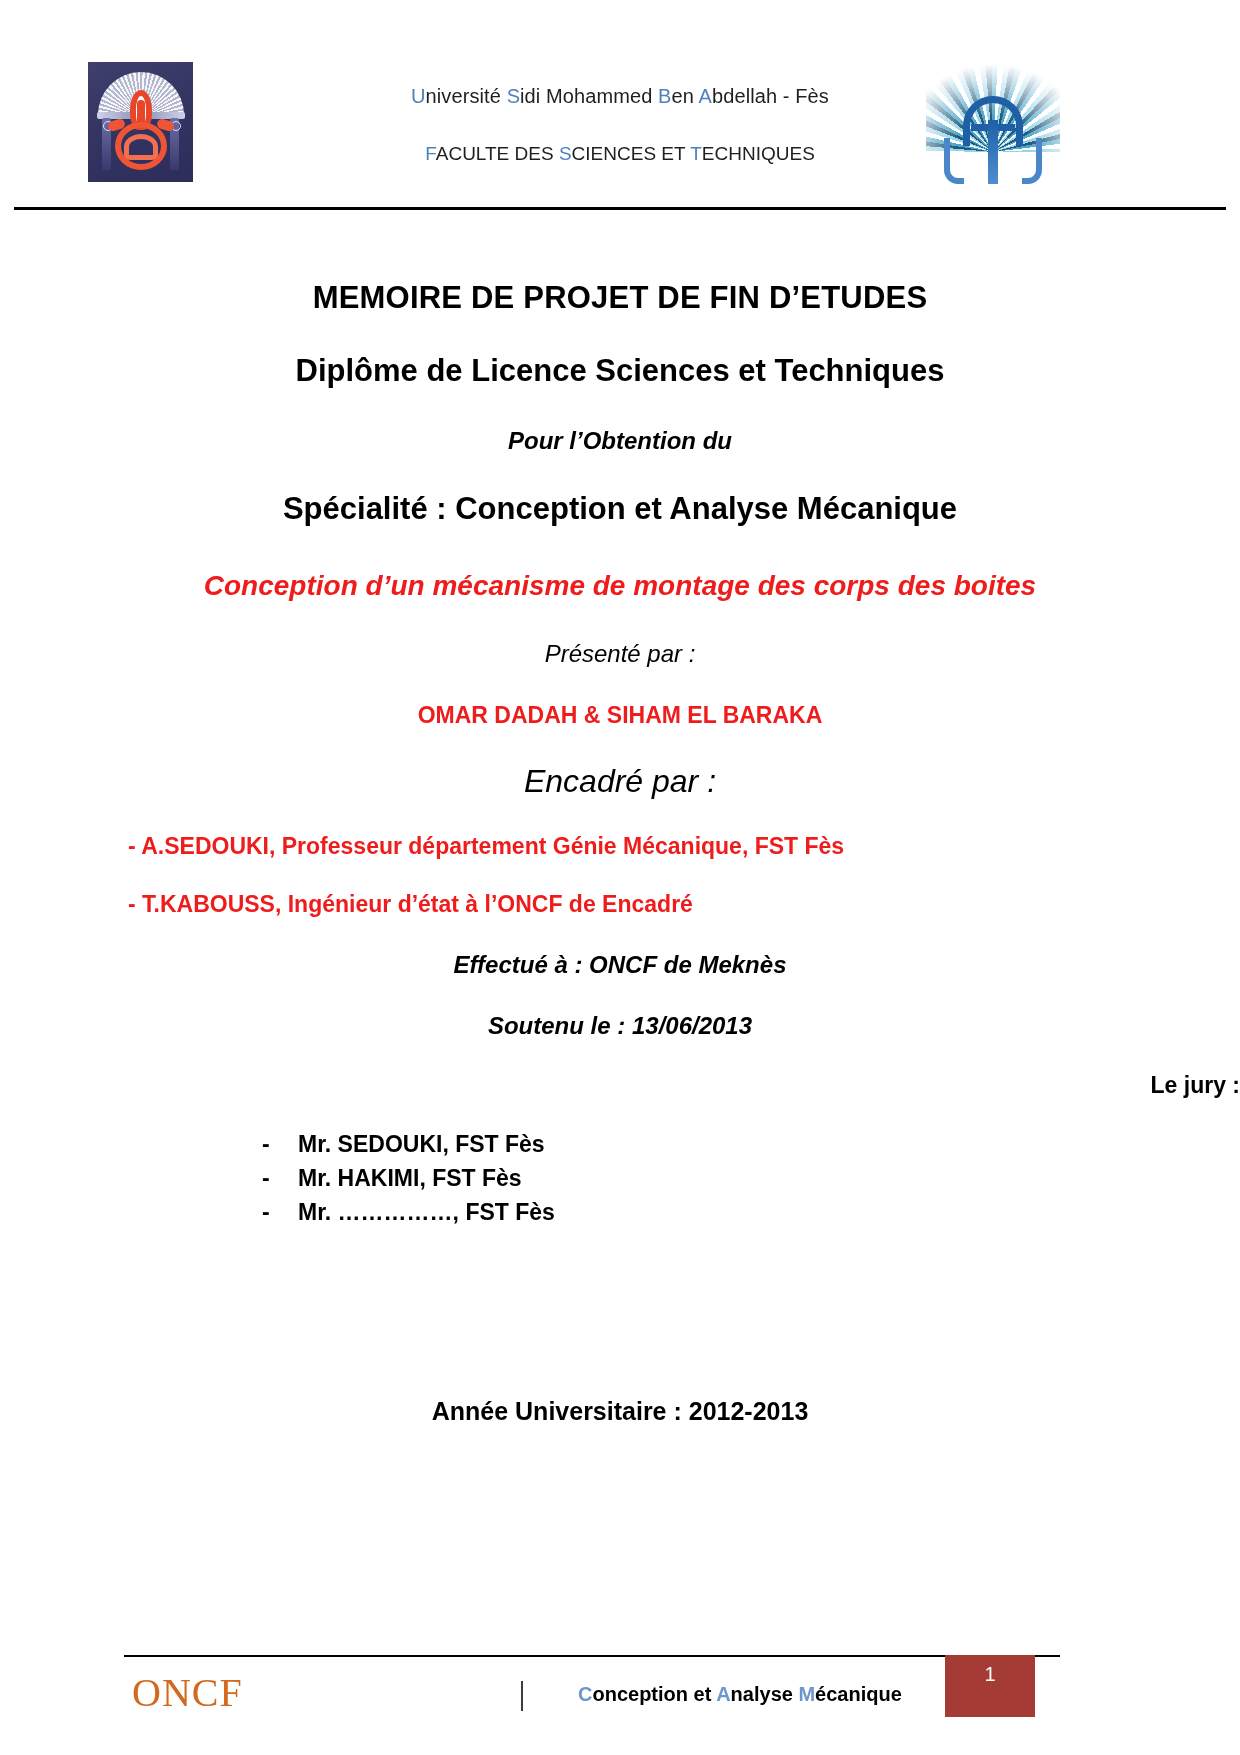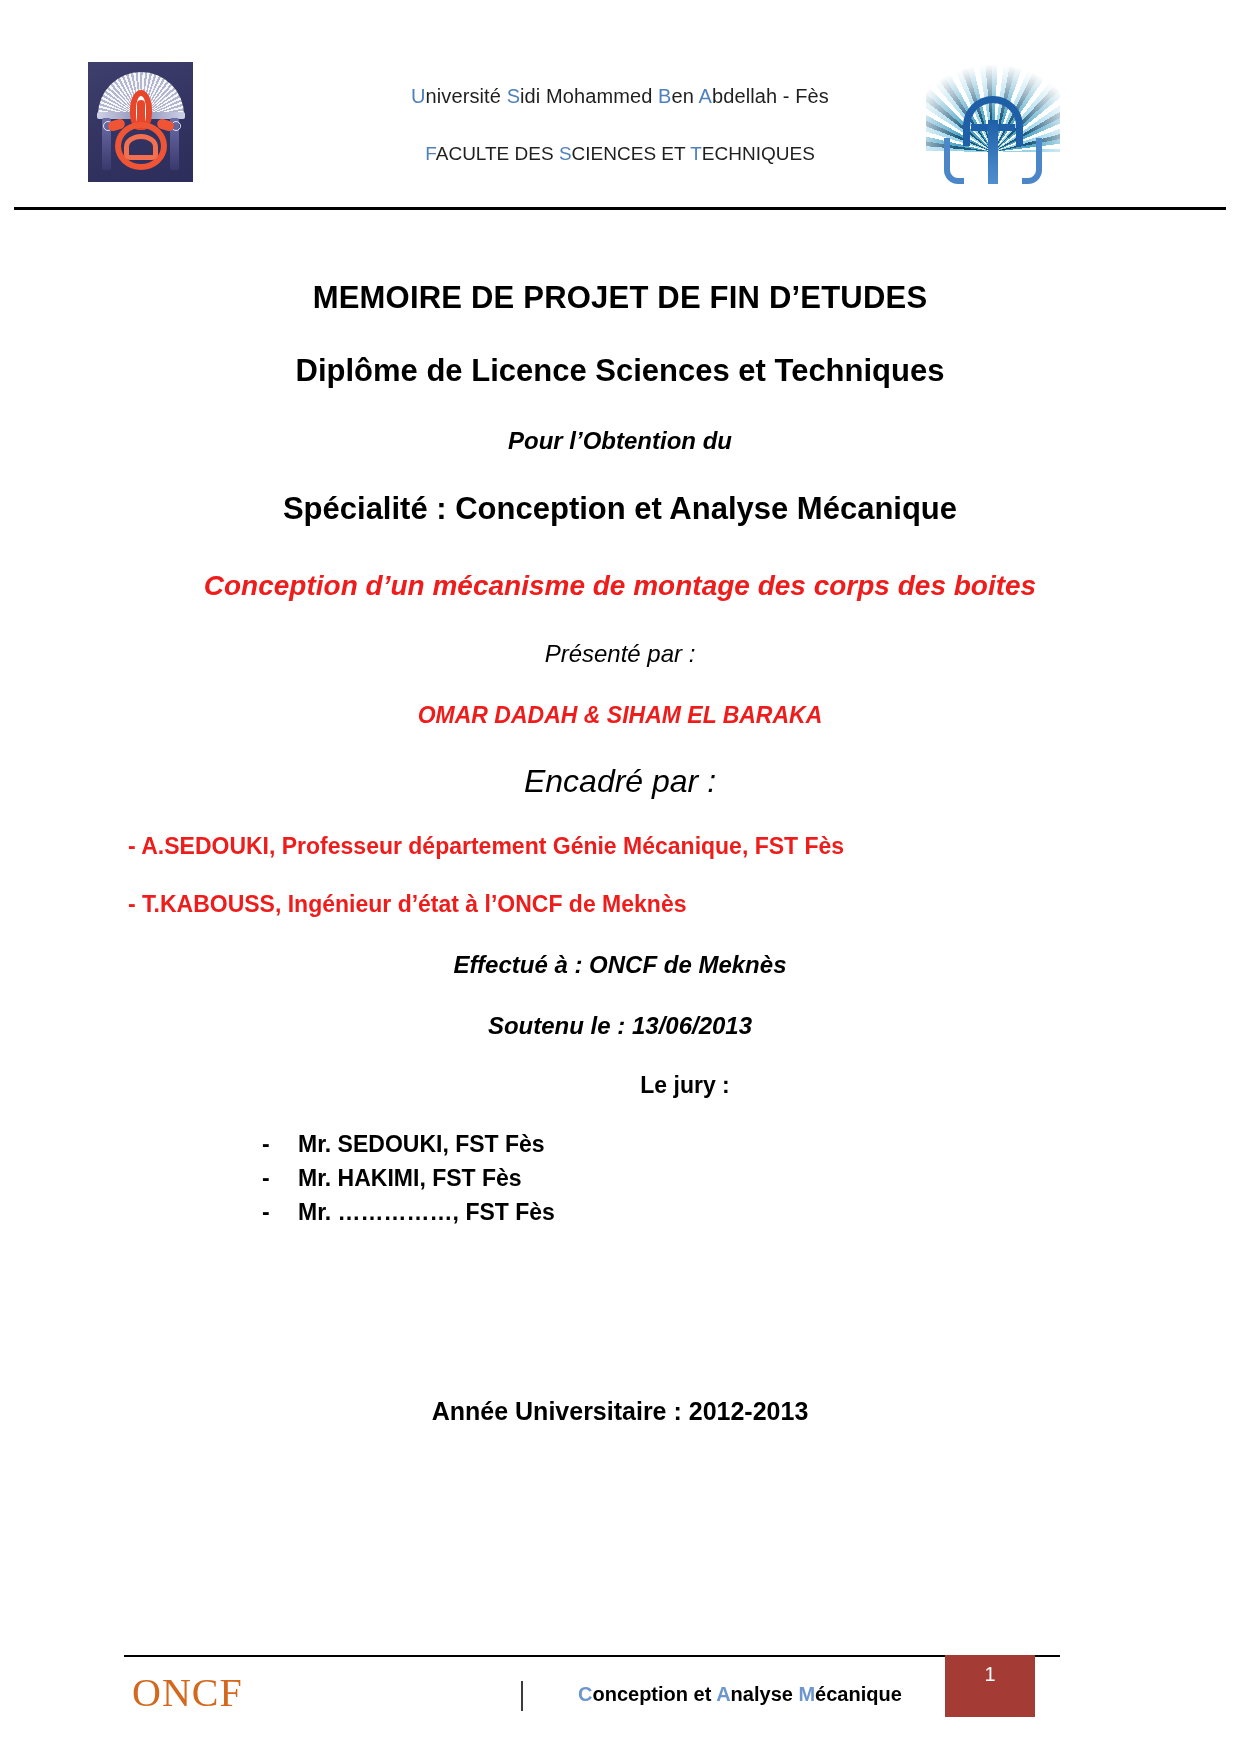--- a/index.html
+++ b/index.html
@@ -280,21 +280,20 @@
     margin-top: 38px;
     font-size: 24px;
     font-weight: normal;
     font-style: italic;
   }
 
   .t-auteurs {
     margin-top: 34px;
     font-size: 23px;
     font-weight: bold;
-    font-style: italic;
     color: #ef1c1c;
   }
 
   .t-encadre {
     margin-top: 34px;
     font-size: 32px;
     font-weight: normal;
     font-style: italic;
   }
 
@@ -320,21 +319,21 @@
     margin-top: 33px;
     font-size: 24px;
     font-weight: bold;
     font-style: italic;
   }
 
   .t-jury {
     margin-top: 32px;
     font-size: 23px;
     font-weight: bold;
-    text-align: center;
+    text-align: right;
     padding-left: 130px;
   }
 
   .jury-list {
     margin-top: 28px;
     padding-left: 258px;
     list-style: none;
   }
   .jury-list li {
     font-size: 23px;
@@ -467,21 +466,21 @@
 
     <div class="line t-projet">Conception d’un mécanisme de montage des corps des boites</div>
 
     <div class="line t-presente">Présenté par :</div>
 
     <div class="line t-auteurs">OMAR DADAH &amp; SIHAM EL BARAKA</div>
 
     <div class="line t-encadre">Encadré par :</div>
 
     <div class="t-sup">- A.SEDOUKI, Professeur département Génie Mécanique, FST Fès</div>
-    <div class="t-sup second">- T.KABOUSS, Ingénieur d’état à l’ONCF de Meknès</div>
+    <div class="t-sup second">- T.KABOUSS, Ingénieur d’état à l’ONCF de Encadré</div>
 
     <div class="line t-effectue">Effectué à : ONCF de Meknès</div>
 
     <div class="line t-soutenu">Soutenu le : 13/06/2013</div>
 
     <div class="t-jury">Le jury :</div>
 
     <ul class="jury-list">
       <li>
         <span class="dash">-</span>

